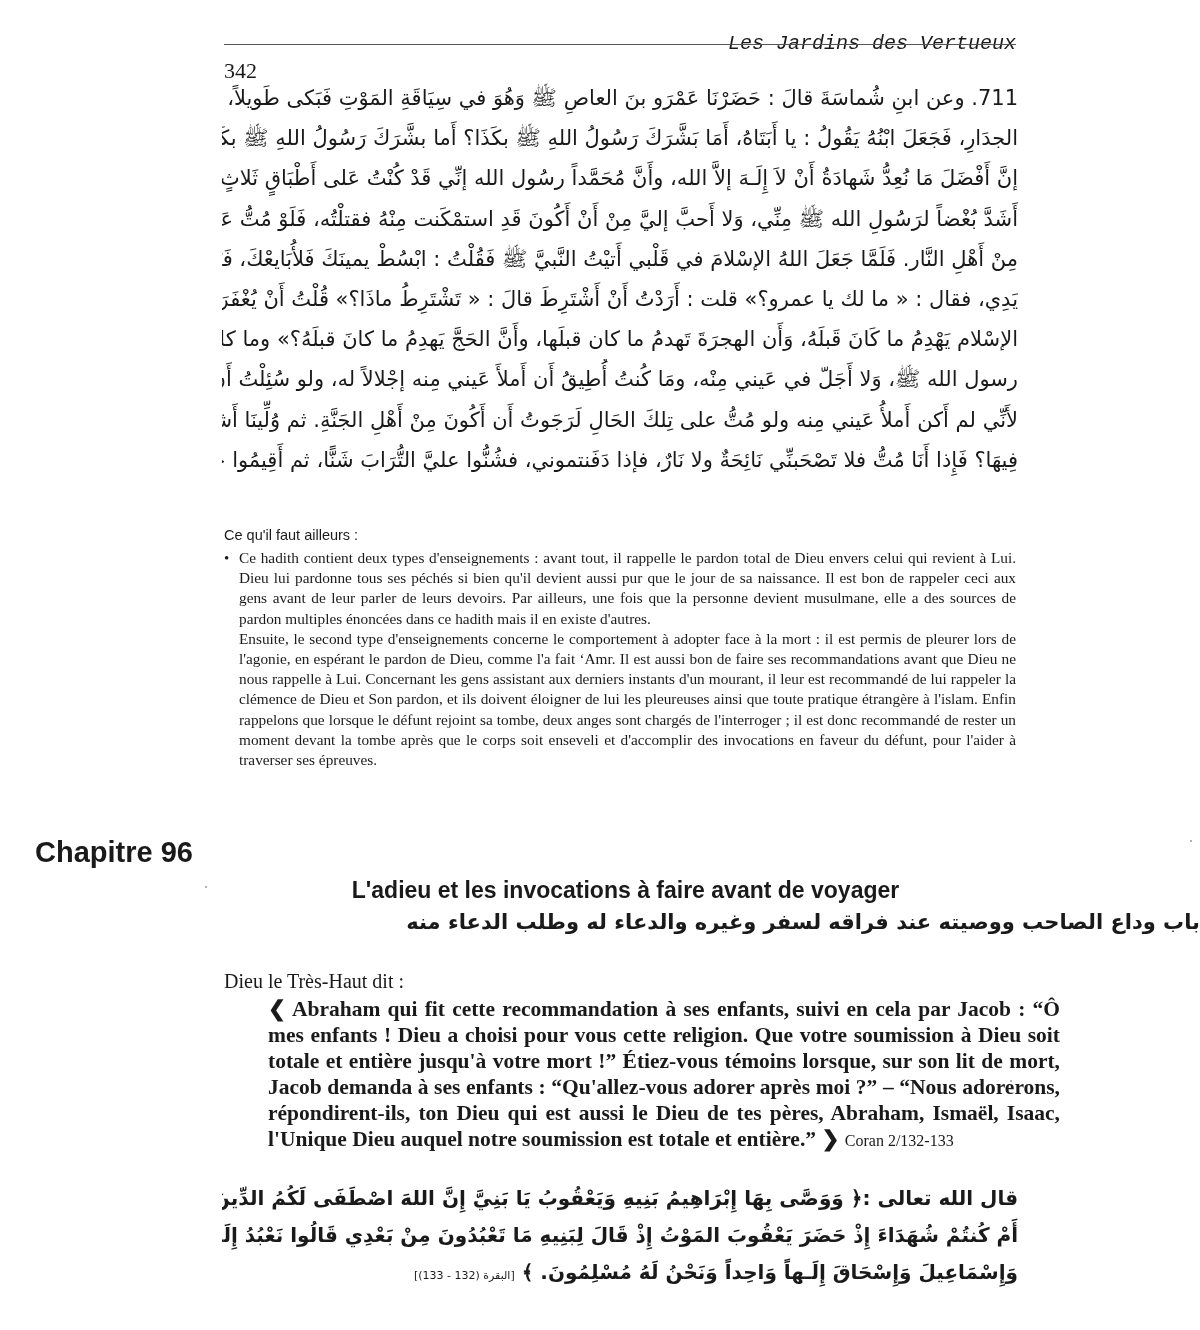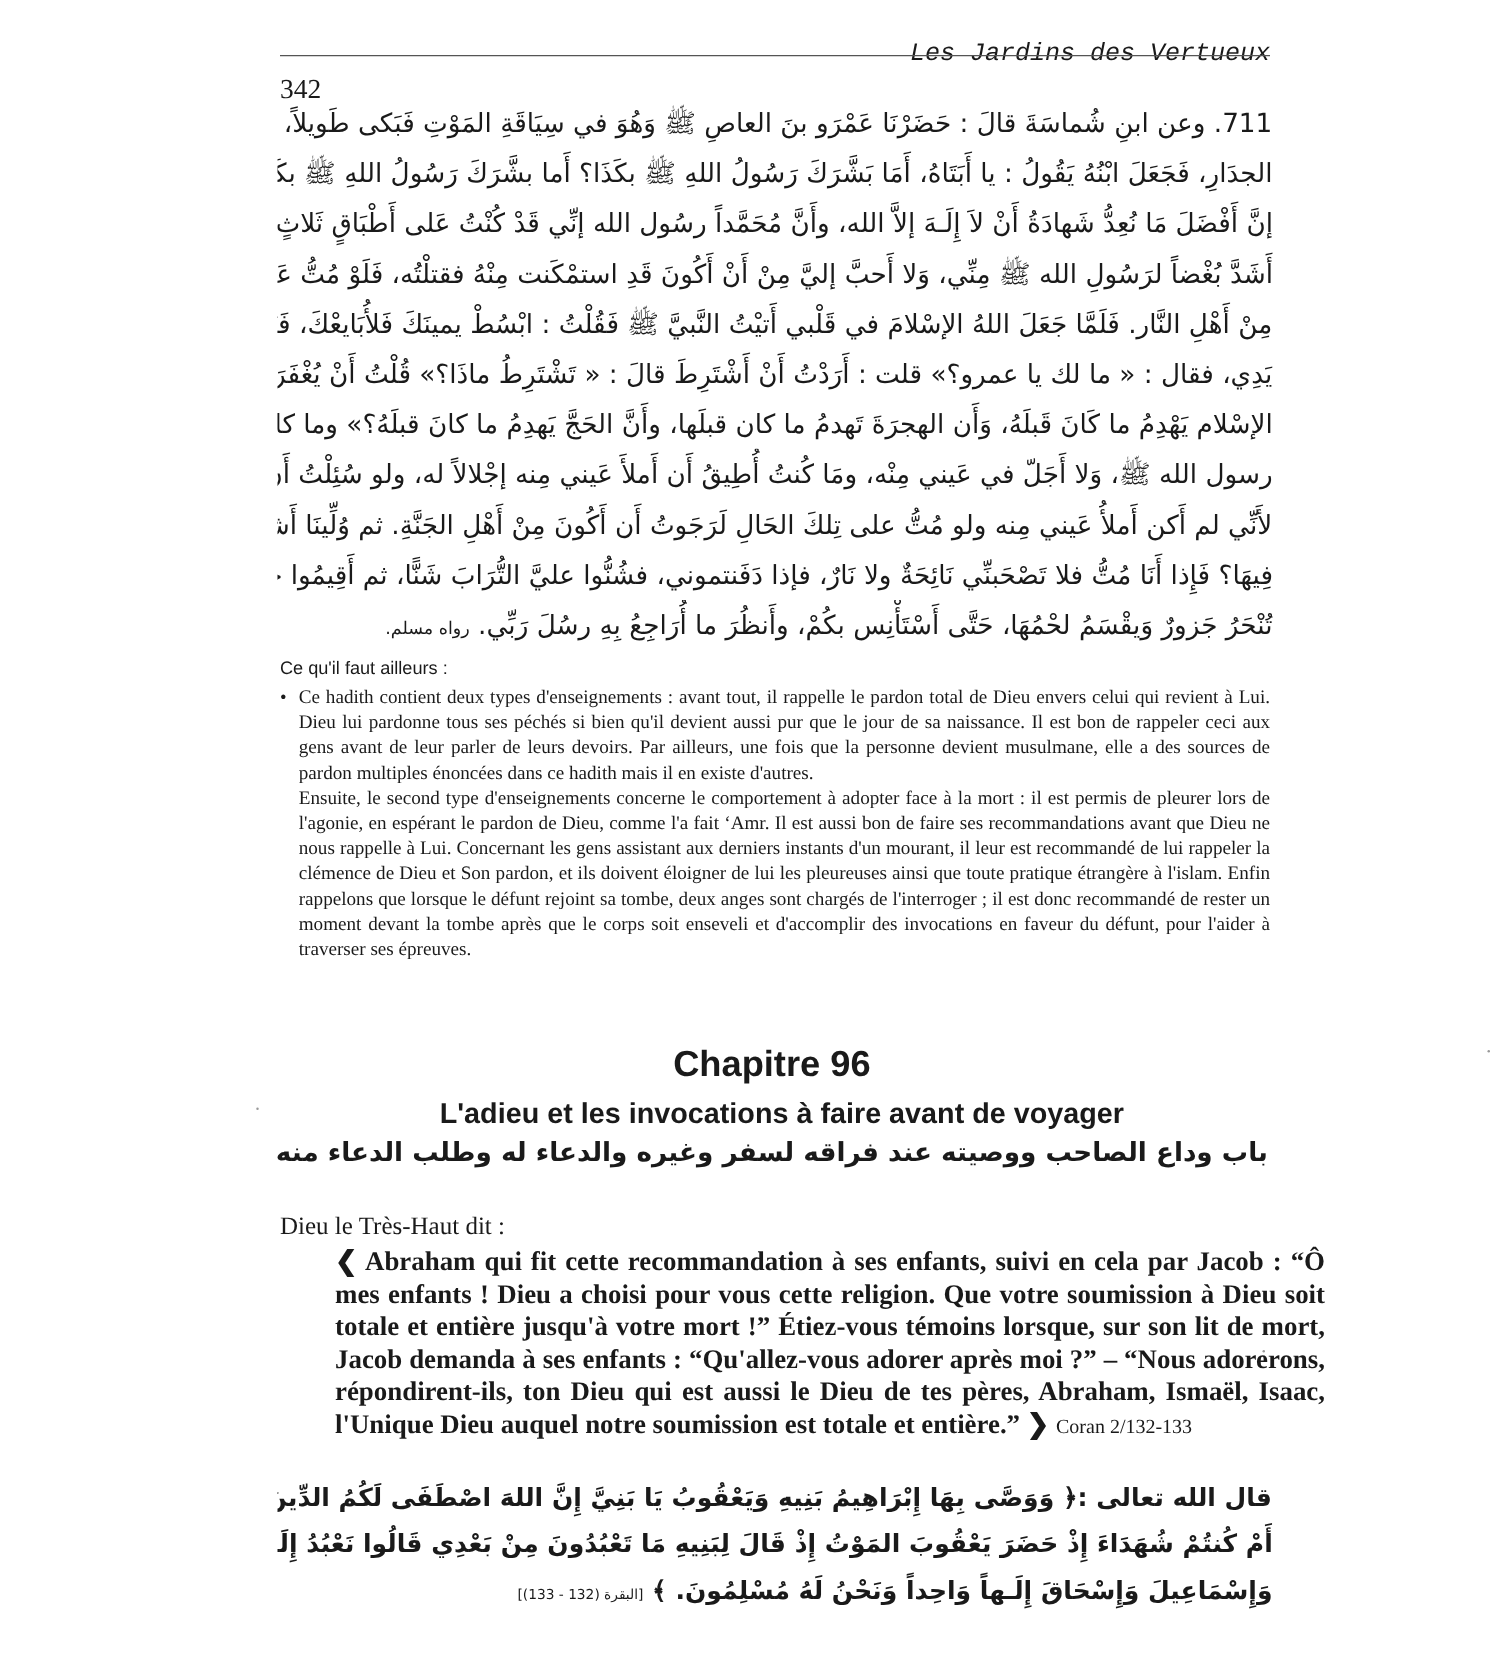--- a/index.html
+++ b/index.html
@@ -15,23 +15,23 @@
   .hadith { position: absolute; left: 222px; top: 78px; width: 796px; font-size: 21px; line-height: 40.2px; }
   .hadith-line { display: block; white-space: nowrap; overflow: hidden; text-align: justify; text-align-last: justify; }
   .hadith-line.last { text-align-last: right; }
   .riwaya { font-size: 14px; }
 
   .retain-label { position: absolute; left: 224px; top: 527px; font-family: "Liberation Sans", "DejaVu Sans", sans-serif; font-size: 14.5px; }
   .commentary { position: absolute; left: 224px; top: 548px; width: 792px; font-family: "Liberation Serif", "DejaVu Serif", serif; font-size: 15.3px; line-height: 20.2px; text-align: justify; }
   .commentary p { margin: 0; padding-left: 15px; position: relative; }
   .bullet { position: absolute; left: 0; top: 0; font-size: 15px; }
 
-  .chapter-number { position: absolute; left: 0; width: 1200px; top: 836px; text-align: center; font-family: "Liberation Sans", "DejaVu Sans", sans-serif; font-weight: bold; font-size: 29px; padding-left: 35px; box-sizing: border-box; }
+  .chapter-number { position: absolute; left: 0; width: 1200px; top: 836px; font-family: "Liberation Sans", "DejaVu Sans", sans-serif; font-weight: bold; font-size: 29px; padding-left: 35px; box-sizing: border-box; }
   .chapter-title-fr { position: absolute; left: 0; width: 1200px; top: 877px; text-align: center; font-family: "Liberation Sans", "DejaVu Sans", sans-serif; font-weight: bold; font-size: 23px; padding-left: 51px; box-sizing: border-box; }
-  .chapter-title-ar { position: absolute; left: 0; width: 1200px; top: 910px; text-align: center; direction: rtl; font-family: "DejaVu Sans", sans-serif; font-weight: bold; font-size: 21px; padding-left: 35px; box-sizing: border-box; }
+  .chapter-title-ar { position: absolute; left: 0; width: 1200px; top: 910px; text-align: right; direction: rtl; font-family: "DejaVu Sans", sans-serif; font-weight: bold; font-size: 21px; padding-left: 35px; box-sizing: border-box; }
 
   .intro { position: absolute; left: 224px; top: 970px; font-family: "Liberation Serif", "DejaVu Serif", serif; font-size: 20px; }
   .verse-fr { position: absolute; left: 224px; top: 996px; width: 792px; font-family: "Liberation Serif", "DejaVu Serif", serif; font-weight: bold; font-size: 21.5px; line-height: 26px; text-align: justify; margin-left: 44px; }
   .verse-fr .ref { font-weight: normal; font-size: 16px; }
   .orn { font-weight: bold; }
 
   .verse-ar { position: absolute; left: 222px; top: 1180px; width: 796px; font-size: 20px; line-height: 37px; font-weight: bold; }
   .verse-ar .hadith-line { text-align-last: justify; }
   .verse-ar .last { text-align-last: right; }
   .verse-ar .ref { font-weight: normal; font-size: 11px; }
@@ -53,21 +53,20 @@
     <span class="hadith-line">711. وعن ابنِ شُماسَةَ قالَ : حَضَرْنَا عَمْرَو بنَ العاصِ ﷺ وَهُوَ في سِيَاقَةِ المَوْتِ فَبَكى طَويلاً، وَحَوَّلَ وَجْهَهُ إلى</span>
     <span class="hadith-line">الجدَارِ، فَجَعَلَ ابْنُهُ يَقُولُ : يا أَبَتَاهُ، أَمَا بَشَّرَكَ رَسُولُ اللهِ ﷺ بكَذَا؟ أَما بشَّرَكَ رَسُولُ اللهِ ﷺ بكَذَا؟ فَأَقْبَلَ بوَجْهِهِ فَقَالَ :</span>
     <span class="hadith-line">إنَّ أَفْضَلَ مَا نُعِدُّ شَهادَةُ أَنْ لاَ إِلَـهَ إلاَّ الله، وأَنَّ مُحَمَّداً رسُول الله إنِّي قَدْ كُنْتُ عَلى أَطْبَاقٍ ثَلاثٍ : لَقَدْ رَأَيْتُني وَمَا أَحَدٌ</span>
     <span class="hadith-line">أَشَدَّ بُغْضاً لرَسُولِ الله ﷺ مِنِّي، وَلا أَحبَّ إليَّ مِنْ أَنْ أَكُونَ قَدِ استمْكَنت مِنْهُ فقتلْتُه، فَلَوْ مُتُّ عَلى تِلْكَ الحالِ لَكُنْتُ</span>
     <span class="hadith-line">مِنْ أَهْلِ النَّار. فَلَمَّا جَعَلَ اللهُ الإسْلامَ في قَلْبي أَتيْتُ النَّبيَّ ﷺ فَقُلْتُ : ابْسُطْ يمينَكَ فَلأُبَايعْكَ، فَبَسَطَ يمِينَهُ فَقَبَضْتُ</span>
     <span class="hadith-line">يَدِي، فقال : « ما لك يا عمرو؟» قلت : أَرَدْتُ أَنْ أَشْتَرِطَ قالَ : « تَشْتَرِطُ ماذَا؟» قُلْتُ أَنْ يُغْفَرَ لي، قَالَ : أَمَا عَلِمْتَ أَنَّ</span>
     <span class="hadith-line">الإسْلام يَهْدِمُ ما كَانَ قَبلَهُ، وَأَن الهجرَةَ تَهدمُ ما كان قبلَها، وأَنَّ الحَجَّ يَهدِمُ ما كانَ قبلَهُ؟» وما كان أَحَدٌ أَحَبَّ إليَّ مِنْ</span>
     <span class="hadith-line">رسول الله ﷺ، وَلا أَجَلّ في عَيني مِنْه، ومَا كُنتُ أُطِيقُ أَن أَملأَ عَيني مِنه إجْلالاً له، ولو سُئِلْتُ أَن أَصِفَهُ ما أَطَقتُ،</span>
     <span class="hadith-line">لأَنِّي لم أَكن أَملأُ عَيني مِنه ولو مُتُّ على تِلكَ الحَالِ لَرَجَوتُ أَن أَكُونَ مِنْ أَهْلِ الجَنَّةِ. ثم وُلِّينَا أَشيَاءَ ما أَدْرِي ما حَالي</span>
     <span class="hadith-line">فِيهَا؟ فَإِذا أَنَا مُتُّ فلا تَصْحَبنِّي نَائِحَةٌ ولا نَارٌ، فإذا دَفَنتموني، فشُنُّوا عليَّ التُّرَابَ شَنًّا، ثم أَقِيمُوا حولَ قَبري قَدْرَ ما</span>
-    <span class="hadith-line last"><span>تُنْحَرُ جَزورٌ وَيقْسَمُ لحْمُهَا، حَتَّى أَسْتَأْنِس بكُمْ، وأَنظُرَ ما أُرَاجِعُ بِهِ رسُلَ رَبِّي.</span> <span class="riwaya">رواه مسلم.</span></span>
   </div>
 
   <div class="retain-label">Ce qu'il faut ailleurs :</div>
   <div class="commentary">
     <p><span class="bullet">•</span><span>Ce hadith contient deux types d'enseignements : avant tout, il rappelle le pardon total de Dieu envers celui qui revient à Lui. Dieu lui pardonne tous ses péchés si bien qu'il devient aussi pur que le jour de sa naissance. Il est bon de rappeler ceci aux gens avant de leur parler de leurs devoirs. Par ailleurs, une fois que la personne devient musulmane, elle a des sources de pardon multiples énoncées dans ce hadith mais il en existe d'autres.</span></p>
     <p><span>Ensuite, le second type d'enseignements concerne le comportement à adopter face à la mort : il est permis de pleurer lors de l'agonie, en espérant le pardon de Dieu, comme l'a fait ‘Amr. Il est aussi bon de faire ses recommandations avant que Dieu ne nous rappelle à Lui. Concernant les gens assistant aux derniers instants d'un mourant, il leur est recommandé de lui rappeler la clémence de Dieu et Son pardon, et ils doivent éloigner de lui les pleureuses ainsi que toute pratique étrangère à l'islam. Enfin rappelons que lorsque le défunt rejoint sa tombe, deux anges sont chargés de l'interroger ; il est donc recommandé de rester un moment devant la tombe après que le corps soit enseveli et d'accomplir des invocations en faveur du défunt, pour l'aider à traverser ses épreuves.</span></p>
   </div>
 
   <div class="chapter-number">Chapitre 96</div>
   <div class="chapter-title-fr">L'adieu et les invocations à faire avant de voyager</div>

